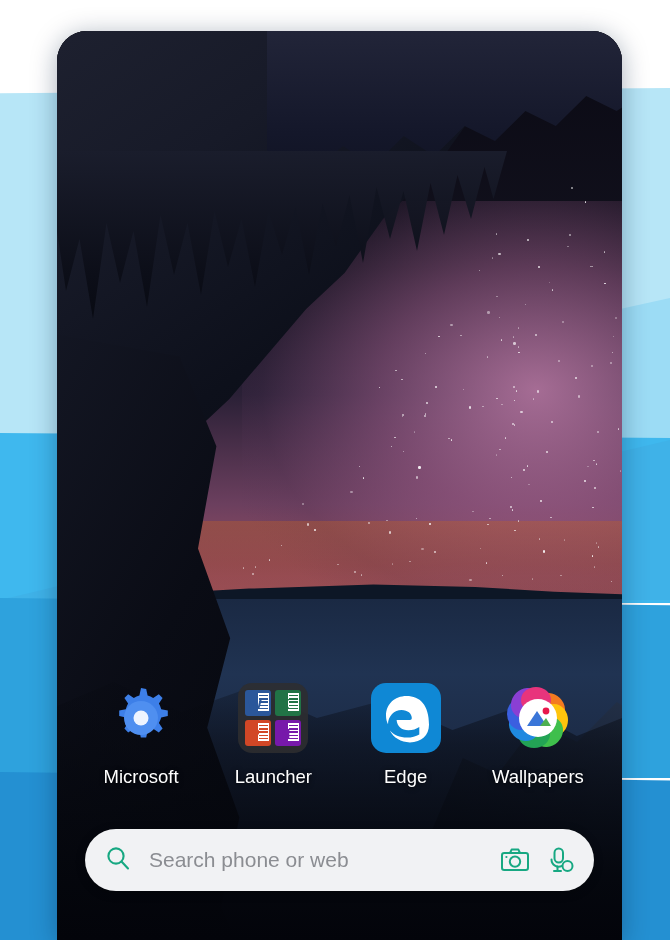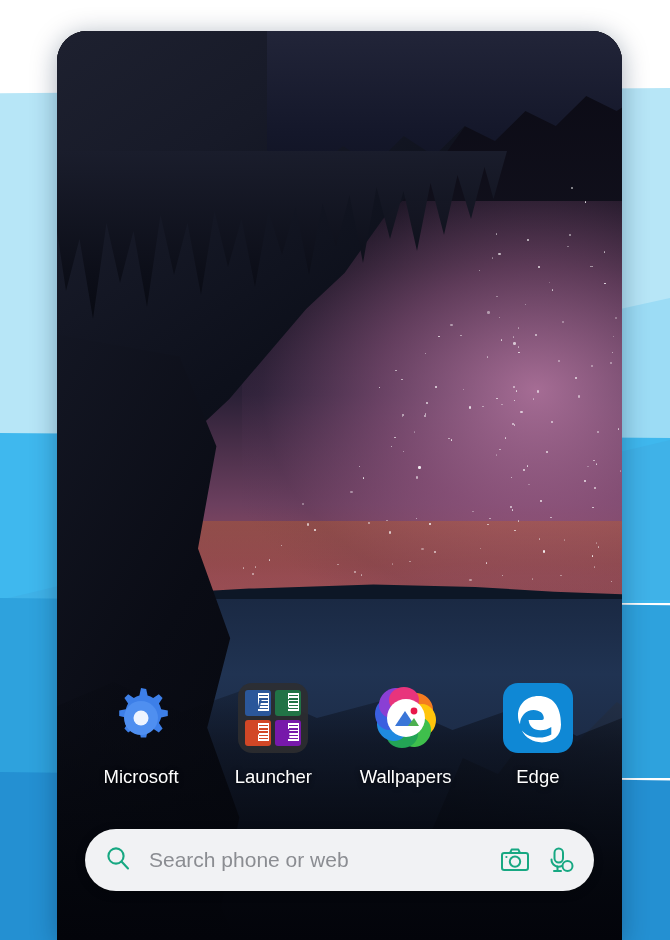--- a/index.html
+++ b/index.html
@@ -536,49 +536,49 @@
               <span class="ltr">N</span>
               <span class="pg"></span>
             </div>
           </div>
         </div>
         <div class="app-label">Launcher</div>
       </div>
 
       <div class="app-cell">
         <div class="app-icon-wrap">
+          <svg width="70" height="70" viewBox="0 0 70 70">
+            <rect x="0" y="0" width="70" height="70" rx="15" fill="#0f88d5"></rect>
+            <path fill="#ffffff" d="M35.5 13c-12 0-20.5 8.3-20.5 19.6 0 3.4 .7 6.2 2 8.6 .1-8.2 6.2-14.3 13.6-14.3 6.1 0 10.2 3.6 10.2 8.1 0 1.2-.6 1.9-1.8 1.9H25.6c.5 6.2 5 10.3 11.8 10.3 4.2 0 8-1.3 10.9-3.3v7.6c-3.4 2-7.6 3.1-12.3 3.1-7.2 0-13.3-2.6-17.2-7 3.7 7.2 11.2 11.8 20.1 11.8 11.6 0 19.1-6.9 19.1-17.6C58 21.9 48.9 13 35.5 13z"></path>
+          </svg>
+        </div>
+        <div class="app-label">Edge</div>
+      </div>
+
+      <div class="app-cell">
+        <div class="app-icon-wrap">
           <svg width="72" height="72" viewBox="0 0 72 72">
             <g>
               <ellipse cx="36" cy="22" rx="16" ry="14" fill="#e8174a"></ellipse>
               <ellipse cx="48" cy="26" rx="16" ry="14" fill="#f47b20" transform="rotate(45 48 26)"></ellipse>
               <ellipse cx="52" cy="38" rx="14" ry="16" fill="#ffc40c"></ellipse>
               <ellipse cx="46" cy="50" rx="16" ry="14" fill="#3fbf4c" transform="rotate(-45 46 50)"></ellipse>
               <ellipse cx="32" cy="52" rx="16" ry="14" fill="#23a455"></ellipse>
               <ellipse cx="22" cy="44" rx="16" ry="14" fill="#1f8ae0" transform="rotate(45 22 44)"></ellipse>
               <ellipse cx="19" cy="32" rx="14" ry="16" fill="#3b5fe0"></ellipse>
               <ellipse cx="24" cy="21" rx="16" ry="14" fill="#8a3fd4" transform="rotate(-45 24 21)"></ellipse>
               <ellipse cx="34" cy="18" rx="15" ry="13" fill="#e8347c"></ellipse>
             </g>
             <circle cx="36" cy="36" r="19" fill="#ffffff"></circle>
             <path d="M25 44 L35 29 L45 44 Z" fill="#3a76d8"></path>
             <path d="M38 44 L44 36 L49 44 Z" fill="#4caf50"></path>
             <circle cx="44" cy="29" r="3.4" fill="#e8174a"></circle>
           </svg>
         </div>
         <div class="app-label">Wallpapers</div>
-      </div>
-
-      <div class="app-cell">
-        <div class="app-icon-wrap">
-          <svg width="70" height="70" viewBox="0 0 70 70">
-            <rect x="0" y="0" width="70" height="70" rx="15" fill="#0f88d5"></rect>
-            <path fill="#ffffff" d="M35.5 13c-12 0-20.5 8.3-20.5 19.6 0 3.4 .7 6.2 2 8.6 .1-8.2 6.2-14.3 13.6-14.3 6.1 0 10.2 3.6 10.2 8.1 0 1.2-.6 1.9-1.8 1.9H25.6c.5 6.2 5 10.3 11.8 10.3 4.2 0 8-1.3 10.9-3.3v7.6c-3.4 2-7.6 3.1-12.3 3.1-7.2 0-13.3-2.6-17.2-7 3.7 7.2 11.2 11.8 20.1 11.8 11.6 0 19.1-6.9 19.1-17.6C58 21.9 48.9 13 35.5 13z"></path>
-          </svg>
-        </div>
-        <div class="app-label">Edge</div>
       </div>
     </div>
 
     <div id="search-bar">
       <span>
         <svg width="26" height="26" viewBox="0 0 26 26">
           <circle cx="11" cy="11" r="7.6" fill="none" stroke="#17a882" stroke-width="2.1"></circle>
           <line x1="16.5" y1="16.5" x2="23" y2="23.5" stroke="#17a882" stroke-width="2.1" stroke-linecap="round"></line>
         </svg>
       </span>

